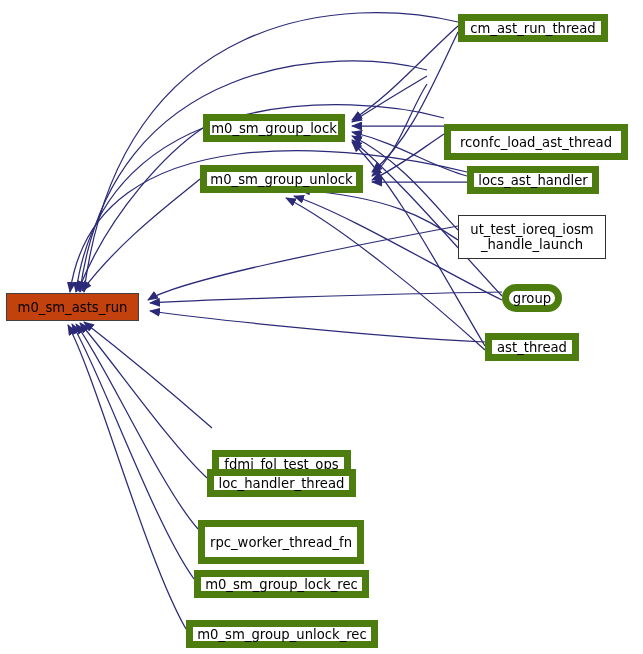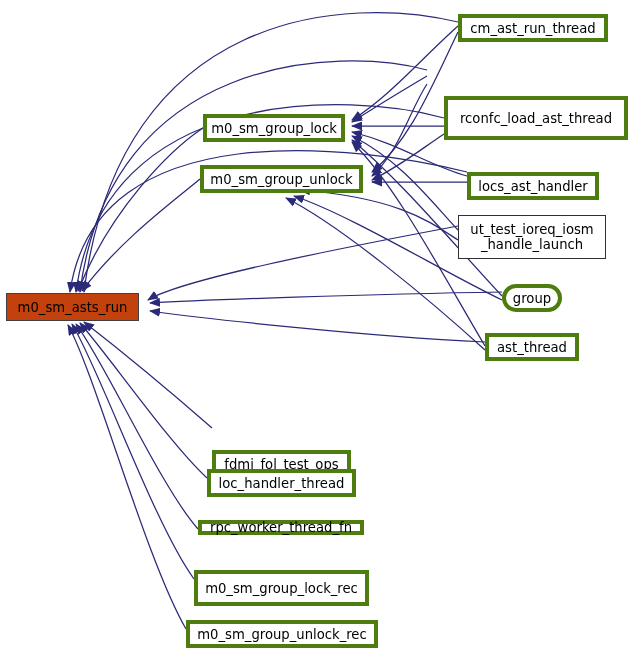--- a/index.html
+++ b/index.html
@@ -10,21 +10,21 @@
     font-family:"DejaVu Sans","Liberation Sans",sans-serif;
     overflow:hidden;
   }
   #edges{position:absolute;left:0;top:0;width:643px;height:654px;}
   .node{
     position:absolute;
     box-sizing:border-box;
     display:flex;align-items:center;justify-content:center;
     text-align:center;
     background:#ffffff;
-    border:4px solid #4d7c0f;
+    border:7px solid #4d7c0f;
     color:#000000;
     font-size:13.2px;
     line-height:15px;
     white-space:pre;
     z-index:5;
     letter-spacing:0px;
   }
   .node.black{border:1px solid #303030;}
   .node.root{
     background:#c2410c;
@@ -83,29 +83,29 @@
 
   <div class="node root" style="left:6px;top:293px;width:133px;height:28px;">
     <span>m0_sm_asts_run</span>
   </div>
 
   <div class="node" style="left:458px;top:14px;width:150px;height:28px;">
     <span>cm_ast_run_thread</span>
   </div>
 
 
-  <div class="node" style="left:444px;top:96px;width:184px;height:44px;">
+  <div class="node" style="left:444px;top:124px;width:184px;height:36px;">
     <span>rconfc_load_ast_thread</span>
   </div>
 
   <div class="node" style="left:203px;top:114px;width:142px;height:28px;">
     <span>m0_sm_group_lock</span>
   </div>
 
-  <div class="node" style="left:467px;top:166px;width:132px;height:28px;margin-top:6px;">
+  <div class="node" style="left:467px;top:166px;width:132px;height:28px;">
     <span>locs_ast_handler</span>
   </div>
 
   <div class="node" style="left:200px;top:165px;width:163px;height:28px;">
     <span>m0_sm_group_unlock</span>
   </div>
 
   <div class="node black" style="left:458px;top:215px;width:148px;height:44px;">
     <span>ut_test_ioreq_iosm
 _handle_launch</span>
@@ -120,25 +120,25 @@
   </div>
 
   <div class="node" style="left:212px;top:419px;width:139px;height:28px;margin-top:31px;">
     <span>fdmi_fol_test_ops</span>
   </div>
 
   <div class="node" style="left:207px;top:469px;width:149px;height:28px;">
     <span>loc_handler_thread</span>
   </div>
 
-  <div class="node" style="left:198px;top:520px;width:166px;height:15px;">
+  <div class="node" style="left:198px;top:520px;width:166px;height:44px;">
     <span>rpc_worker_thread_fn</span>
   </div>
 
-  <div class="node" style="left:194px;top:570px;width:175px;height:36px;">
+  <div class="node" style="left:194px;top:570px;width:175px;height:28px;">
     <span>m0_sm_group_lock_rec</span>
   </div>
 
   <div class="node" style="left:186px;top:620px;width:192px;height:28px;">
     <span>m0_sm_group_unlock_rec</span>
   </div>
 
 </div>
 
 </body></html>

